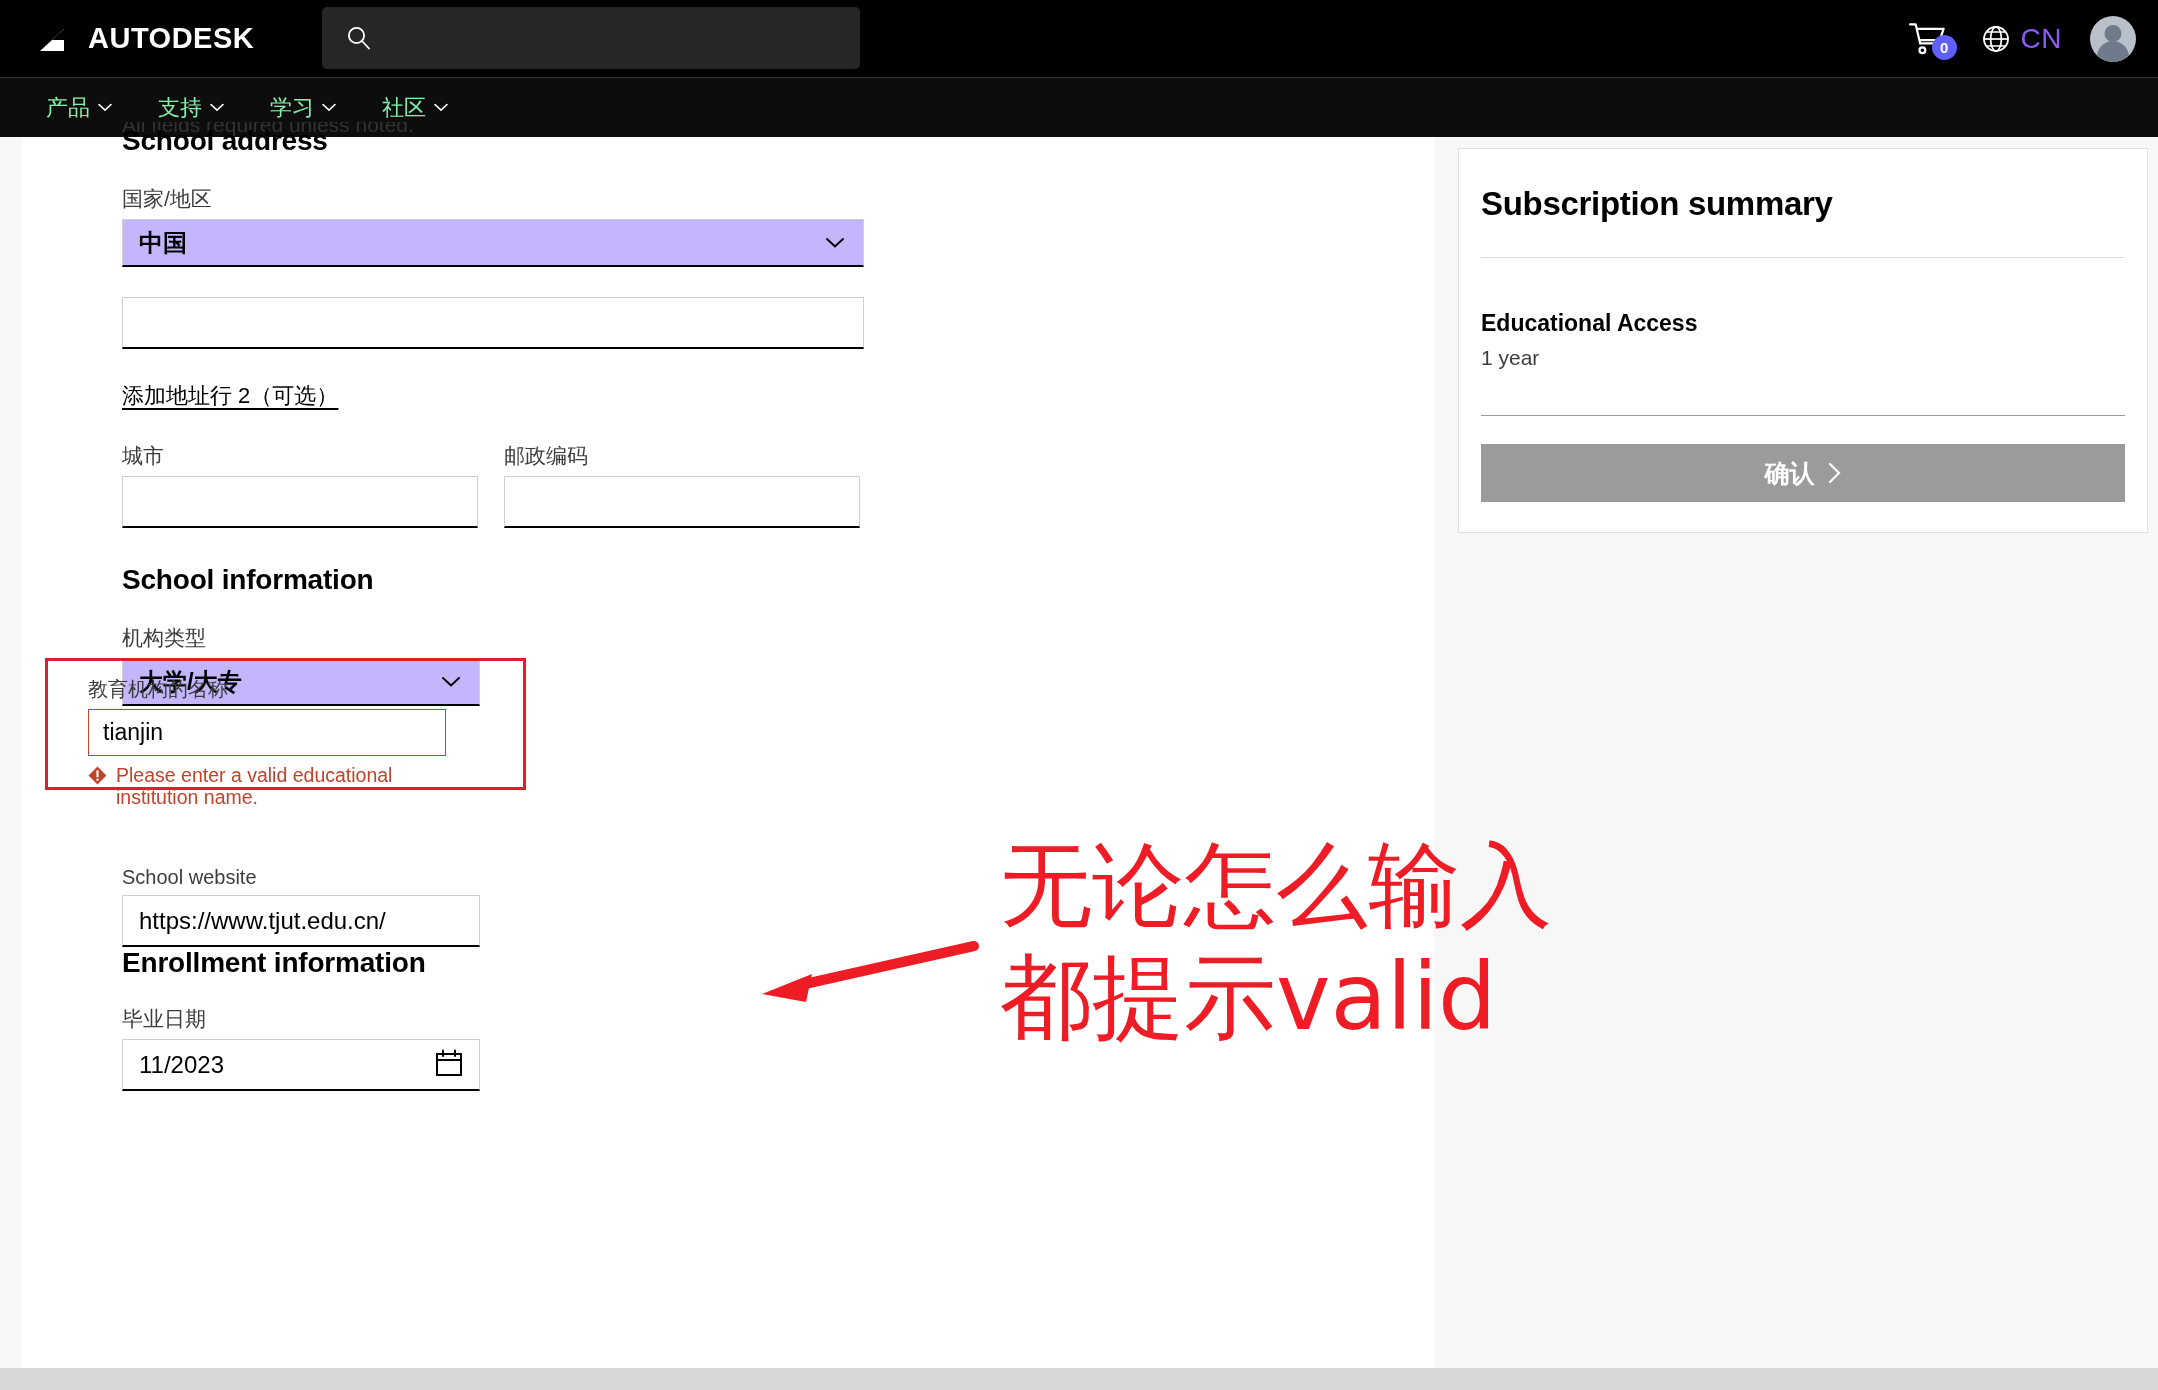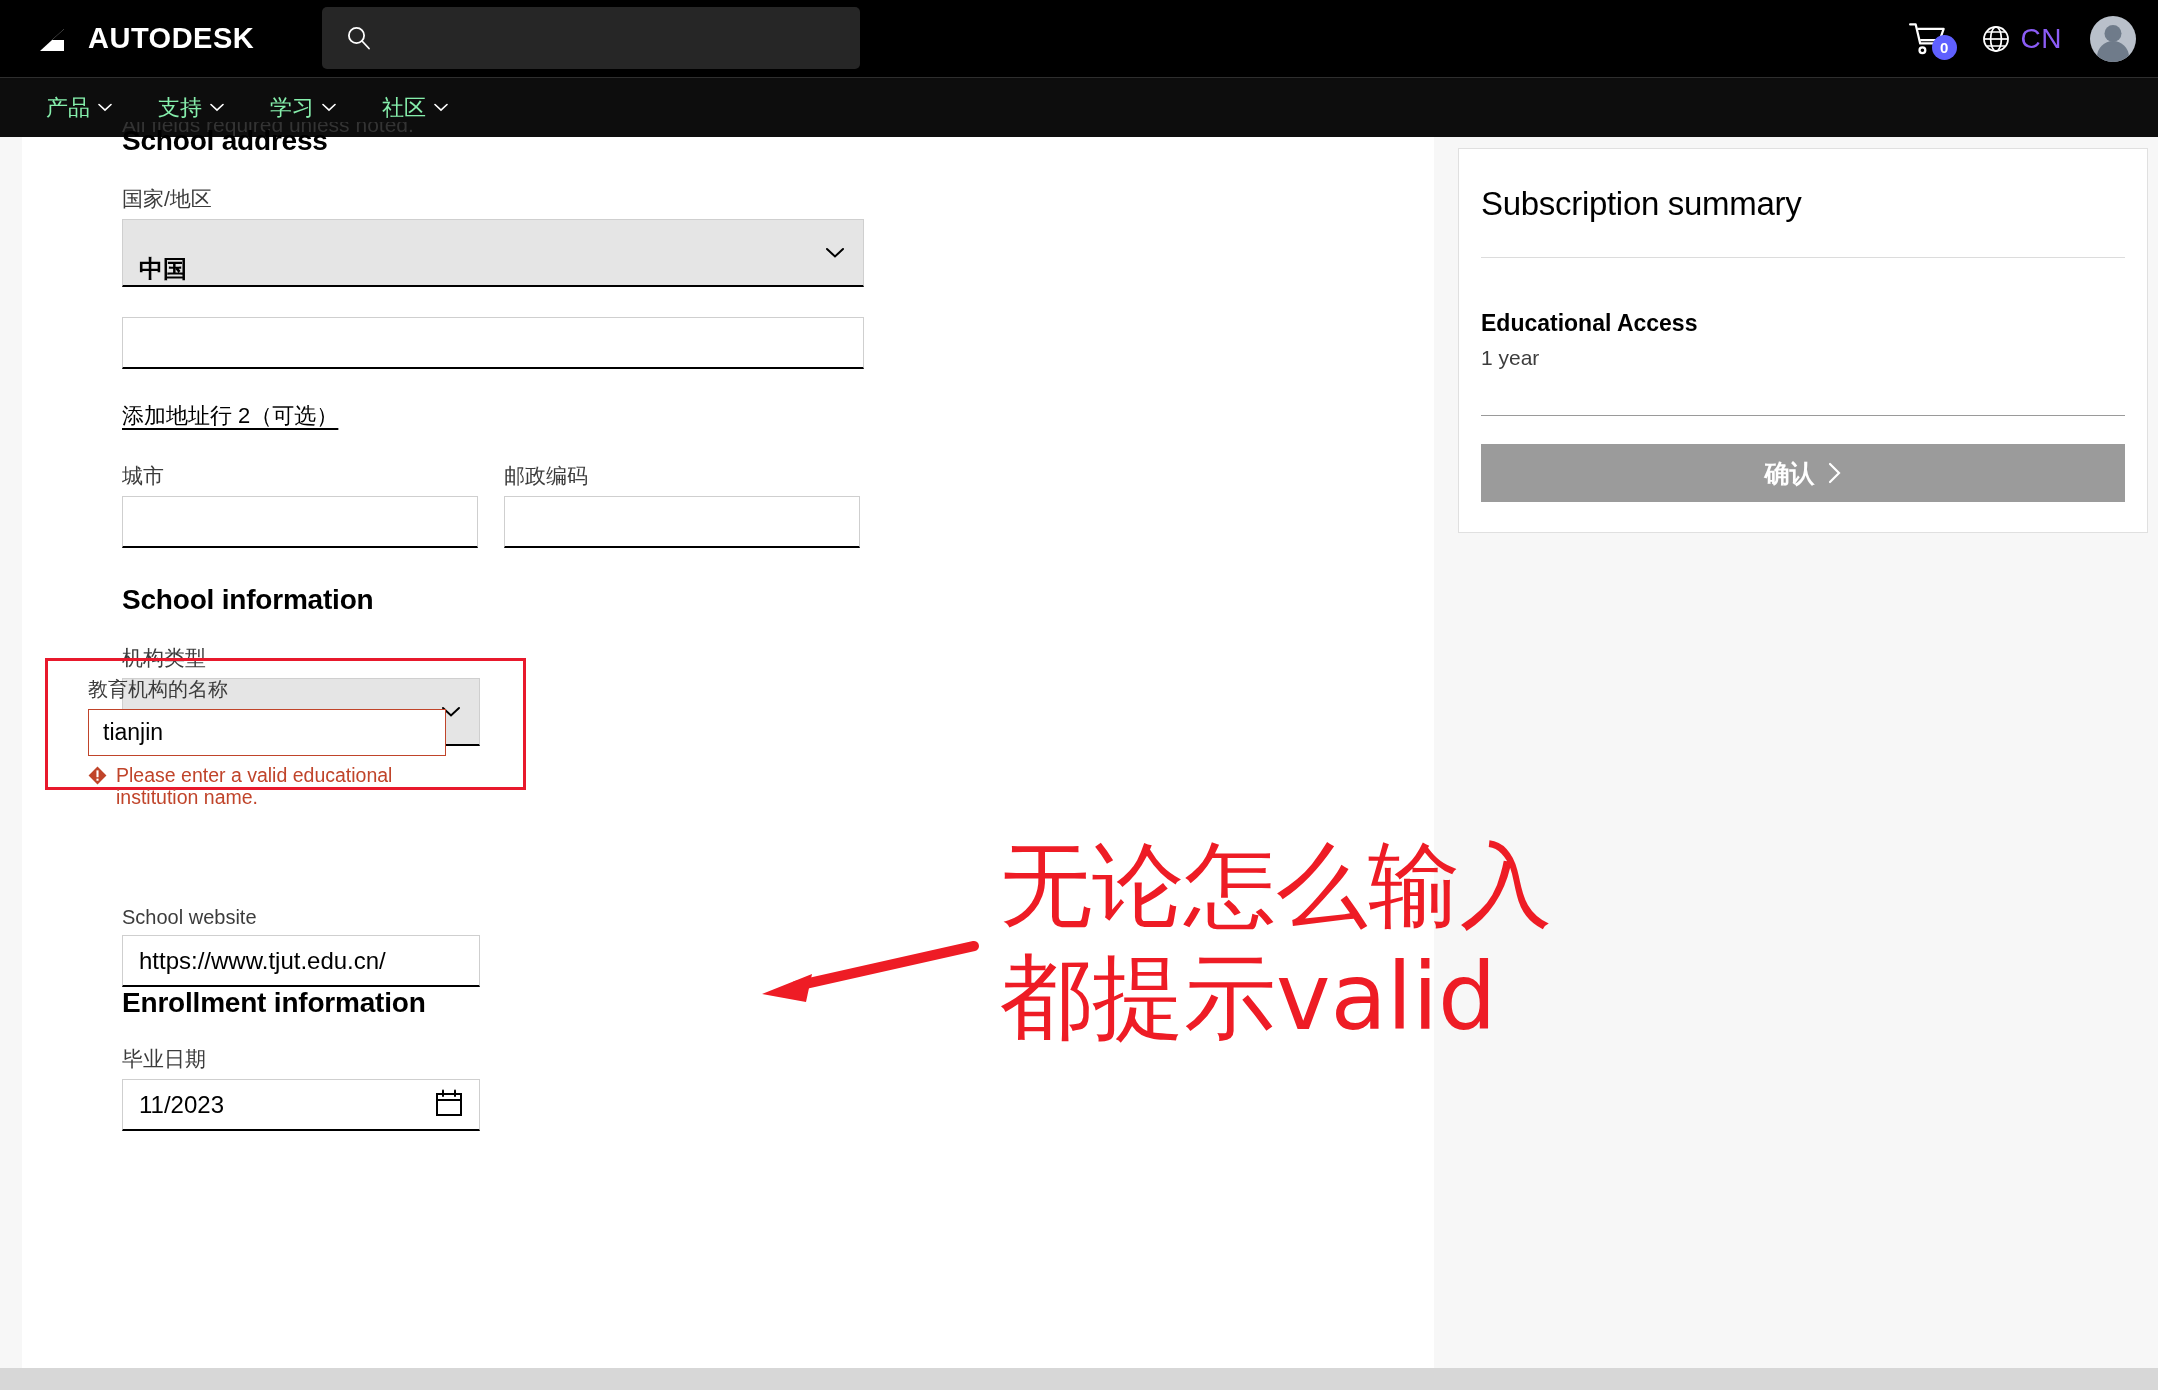--- a/index.html
+++ b/index.html
@@ -95,23 +95,23 @@
   }
   .field-label.small { font-size:20px; }
 
   .input-ctl {
     width:100%; height:52px; background:#ffffff;
     border:1px solid #cfcfcf; border-bottom:2px solid #000000;
     font-size:24px; color:#000000; padding:10px 16px; outline:none;
     font-family:"Liberation Sans", "DejaVu Sans", sans-serif;
   }
   .select-ctl {
-    position:relative; width:100%; height:68px; background:#e5e5e5;
+    position:relative; width:100%; height:48px; background:#c4b5fd;
     border:1px solid #cfcfcf; border-bottom:2px solid #000000;
-    display:flex; align-items:flex-end; padding:0 16px;
+    display:flex; align-items:center; padding:0 16px;
     font-size:24px; font-weight:700; color:#000000;
   }
   .select-caret { position:absolute; right:18px; top:50%; transform:translateY(-50%);
                   width:20px; height:13px; }
 
   .link-underline {
     font-size:22px; color:#000000; text-decoration:underline;
     text-underline-offset:5px; display:inline-block; cursor:pointer;
   }
 
@@ -141,21 +141,21 @@
     position:absolute; left:1000px; top:830px; width:680px;
     color:#ee1c25; font-size:92px; font-weight:400; line-height:1.22;
     font-family:"DejaVu Sans", sans-serif;
   }
 
   
   .summary-card {
     position:absolute; left:1458px; top:148px; width:690px;
     background:#ffffff; border:1px solid #e0e0e0; padding:36px 22px 30px 22px;
   }
-  .summary-title { font-size:33px; font-weight:400; color:#000; letter-spacing:-0.3px; }
+  .summary-title { font-size:33px; font-weight:700; color:#000; letter-spacing:-0.3px; }
   .hr { height:1px; background:#dcdcdc; margin:34px 0 0 0; }
   .plan-name { font-size:23px; font-weight:700; color:#000; }
   .plan-term { font-size:21px; color:#3d3d3d; margin-top:9px; }
   .confirm-btn {
     margin-top:28px; width:100%; height:58px; background:#9b9b9b;
     color:#ffffff; font-size:25px; font-weight:700;
     display:flex; align-items:center; justify-content:center; gap:12px;
     border:none; cursor:pointer; font-family:"DejaVu Sans", sans-serif;
   }
   .confirm-chev { width:15px; height:22px; }

